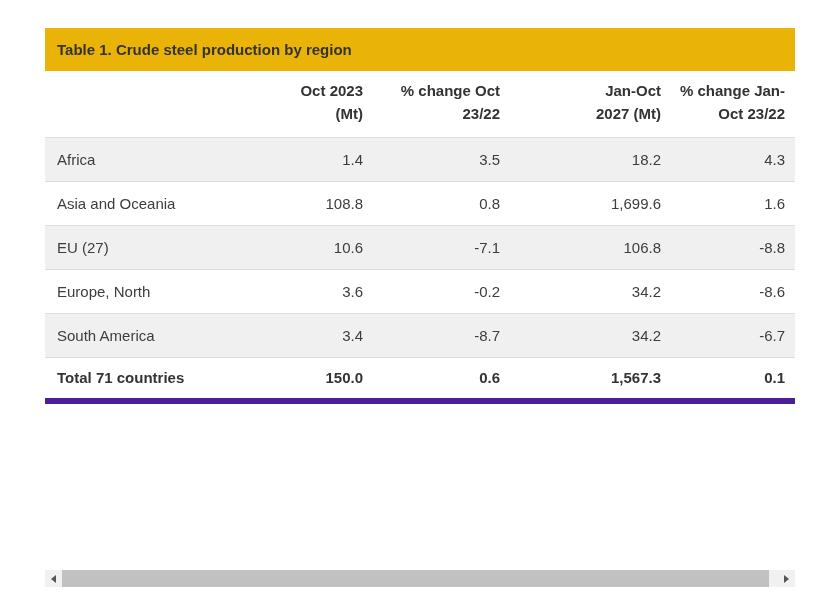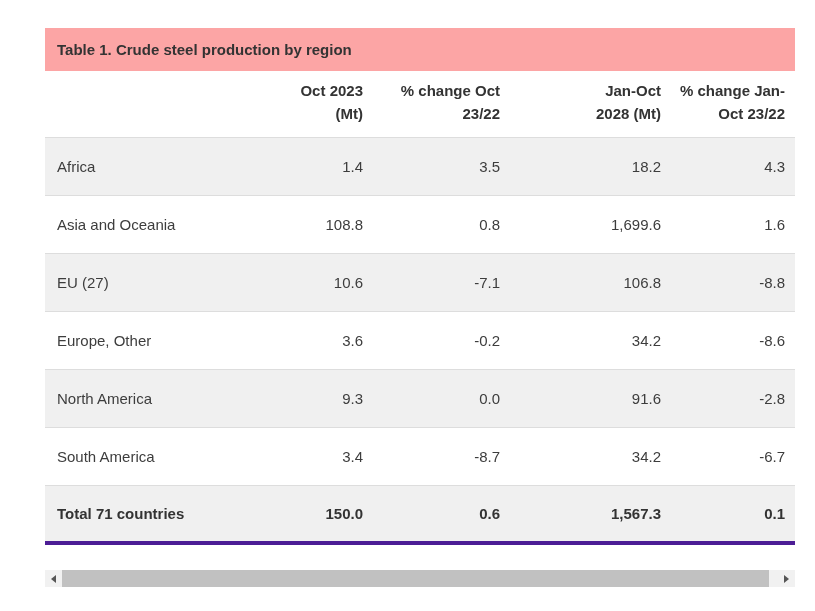--- a/index.html
+++ b/index.html
@@ -12,21 +12,21 @@
     overflow: hidden;
   }
   .panel {
     position: absolute;
     left: 45px; top: 28px;
     width: 750px;
   }
   .title-bar {
     height: 43px;
     line-height: 43px;
-    background: #fca5a5;
+    background: #eab308;
     padding-left: 12px;
     font-size: 15px;
     font-weight: bold;
     color: #333333;
   }
   table.steel {
     width: 750px;
     border-collapse: collapse;
     table-layout: fixed;
     font-size: 15px;
@@ -43,39 +43,39 @@
     font-weight: bold;
     color: #333333;
     text-align: right;
     vertical-align: middle;
     padding: 6px 10px 8px 0;
     line-height: 1.5;
   }
   thead th.region-h { text-align: left; padding-left: 12px; }
 
   tbody td {
-    height: 58px;
+    height: 44px;
     border-top: 1px solid #dddddd;
     text-align: right;
     padding-right: 10px;
     vertical-align: middle;
     color: #3d3d3d;
     margin-top: 10px;
   }
   tbody td.region {
     text-align: left;
     padding-left: 12px;
     padding-right: 0;
   }
   tbody tr:nth-child(odd) { background: #f0f0f0; }
   tbody tr:nth-child(even) { background: #ffffff; }
   tbody tr.total td {
     font-weight: bold;
     color: #333333;
-    border-bottom: 4px solid #4c1d95;
+    border-bottom: 6px solid #4c1d95;
   }
 
   .scrollbar {
     position: absolute;
     left: 45px; top: 570px;
     width: 750px; height: 17px;
     display: flex;
     align-items: stretch;
   }
   .sb-btn {
@@ -131,21 +131,21 @@
         <th>
           <div>Oct 2023</div>
           <div>(Mt)</div>
         </th>
         <th>
           <div>% change Oct</div>
           <div>23/22</div>
         </th>
         <th>
           <div>Jan-Oct</div>
-          <div>2028 (Mt)</div>
+          <div>2027 (Mt)</div>
         </th>
         <th>
           <div>% change Jan-</div>
           <div>Oct 23/22</div>
         </th>
       </tr>
     </thead>
     <tbody>
       <tr>
         <td class="region">Africa</td>
@@ -162,32 +162,25 @@
         <td>1.6</td>
       </tr>
       <tr>
         <td class="region">EU (27)</td>
         <td>10.6</td>
         <td>-7.1</td>
         <td>106.8</td>
         <td>-8.8</td>
       </tr>
       <tr>
-        <td class="region">Europe, Other</td>
+        <td class="region">Europe, North</td>
         <td>3.6</td>
         <td>-0.2</td>
         <td>34.2</td>
         <td>-8.6</td>
-      </tr>
-      <tr>
-        <td class="region">North America</td>
-        <td>9.3</td>
-        <td>0.0</td>
-        <td>91.6</td>
-        <td>-2.8</td>
       </tr>
       <tr>
         <td class="region">South America</td>
         <td>3.4</td>
         <td>-8.7</td>
         <td>34.2</td>
         <td>-6.7</td>
       </tr>
       <tr class="total">
         <td class="region">Total 71 countries</td>

